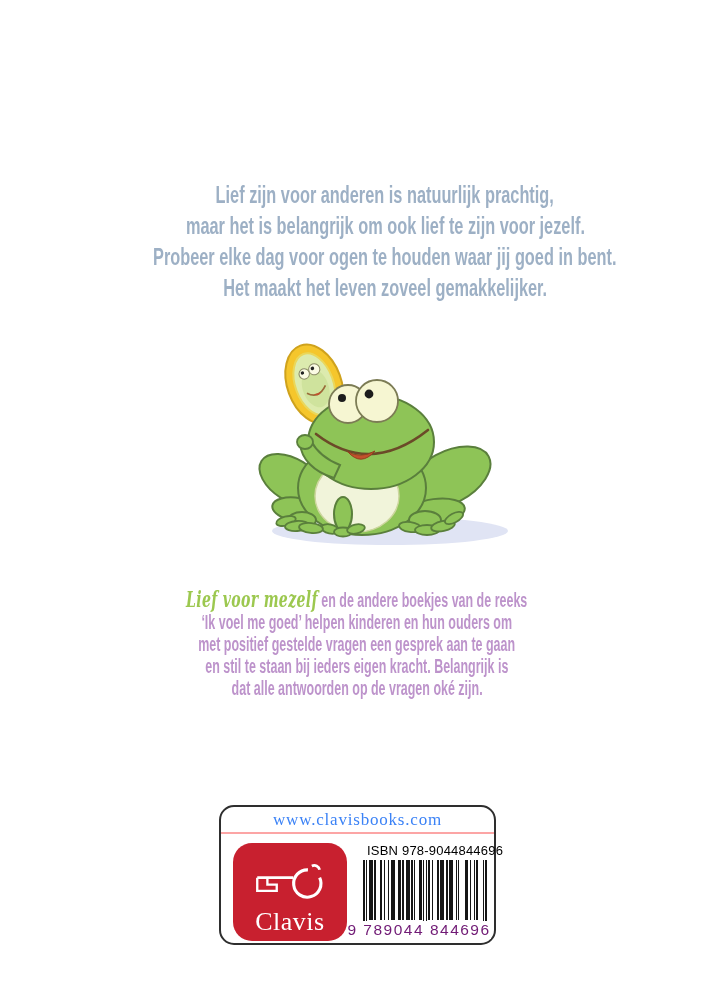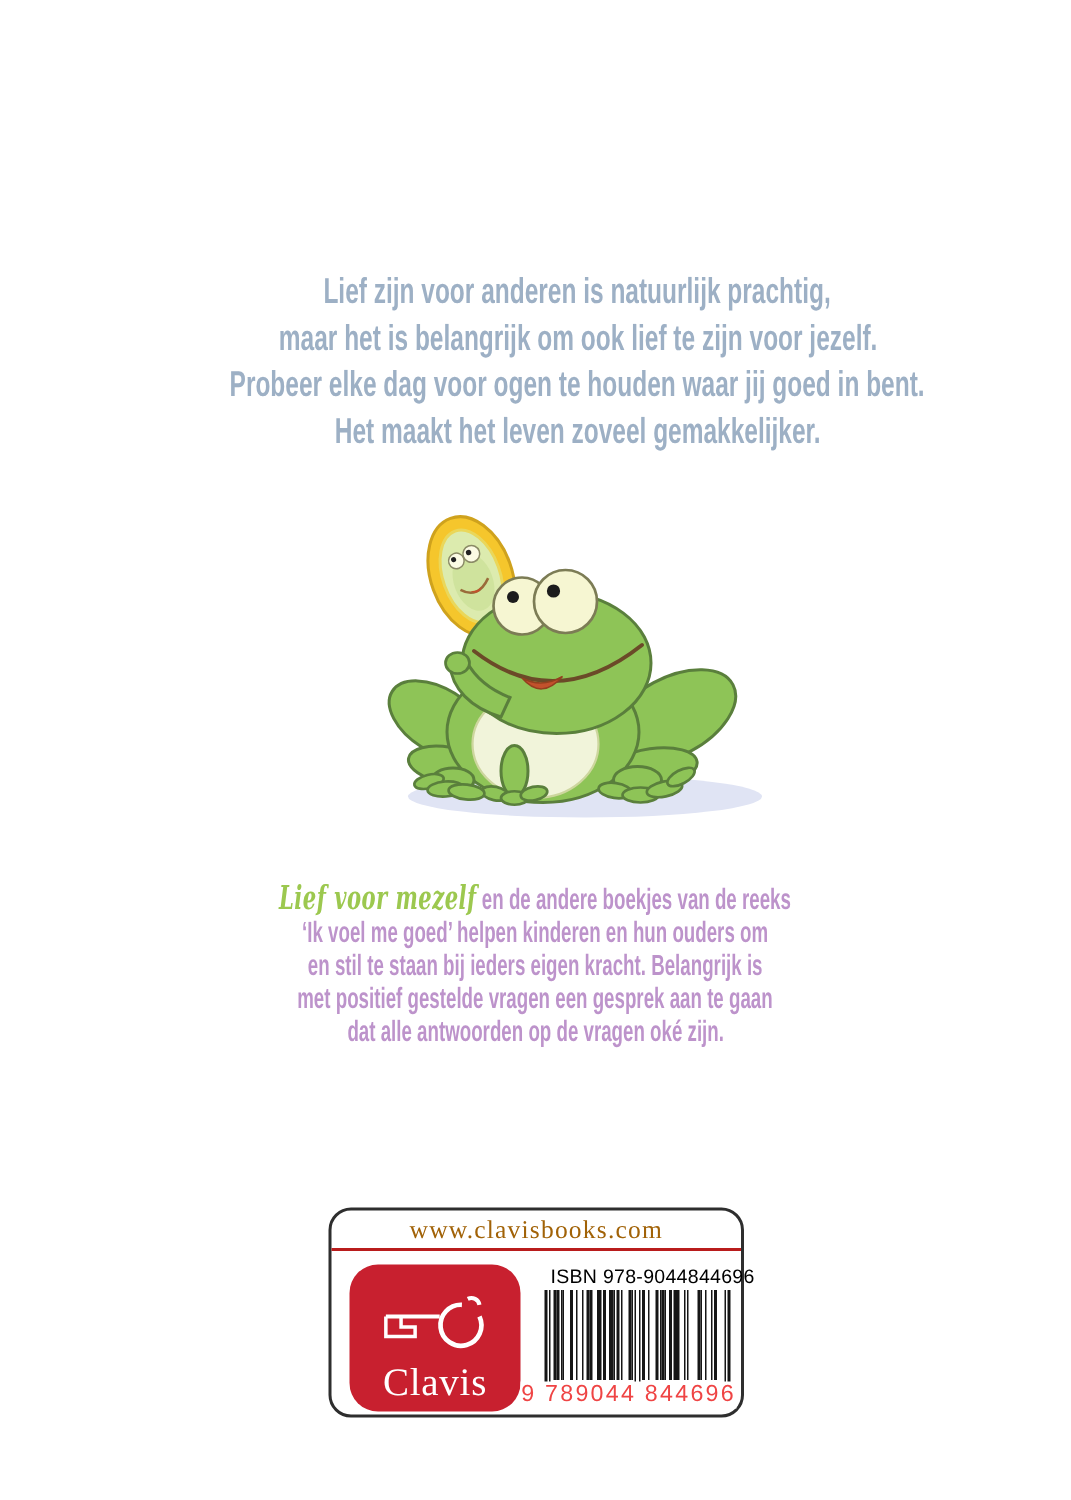--- a/index.html
+++ b/index.html
@@ -40,42 +40,42 @@
     font-size:22px;color:var(--highlight-color);letter-spacing:0.5px;
   }
   
   .panel{
     position:absolute;left:219px;top:805px;width:277px;height:140px;
     background:#ffffff;border:2px solid #2e2e2e;border-radius:15px;
     box-sizing:border-box;
   }
   .panel .site{
     height:25px;line-height:25px;text-align:center;
-    font-family:"Liberation Serif",serif;font-size:17px;color:#a16207;
-    letter-spacing:0.8px;border-bottom:2px solid #b91c1c;
+    font-family:"Liberation Serif",serif;font-size:17px;color:#3b82f6;
+    letter-spacing:0.8px;border-bottom:2px solid #fca5a5;
   }
   .panel .content{display:flex;padding:9px 6px 6px 12px;}
   .logo{
     width:114px;height:98px;background:var(--logo-red);border-radius:19px;
     display:flex;flex-direction:column;align-items:center;justify-content:flex-end;
     padding-bottom:5px;box-sizing:border-box;flex:none;
   }
   .logo svg{display:block;margin-bottom:4px;}
   .logo .word{
     font-family:"Liberation Serif",serif;color:#ffffff;font-size:26px;
     line-height:28px;letter-spacing:0.5px;
   }
   .bc{flex:1;display:flex;flex-direction:column;align-items:center;padding-top:0;}
   .bc .isbn{font-size:13px;color:#000;letter-spacing:0.2px;white-space:nowrap;margin-left:20px;}
   .bars{display:flex;align-items:flex-start;margin-top:2px;height:70px;}
   .module{width:1.3px;height:60px;}
   .module.guard{height:68px;}
   .module.bar{background:var(--bar-color);}
   .bc .digits{
-    font-size:15.5px;color:#ef4444;letter-spacing:1.5px;margin-top:-9px;
+    font-size:15.5px;color:#701a75;letter-spacing:1.5px;margin-top:-9px;
     margin-left:-12px;white-space:nowrap;background:#fff;
   }
 </style>
 </head>
 <body>
 
 <div class="page">
 
   <div class="intro">
     <div><span class="sq">Lief zijn voor anderen is natuurlijk prachtig,</span></div>
@@ -140,22 +140,22 @@
         <ellipse cx="204" cy="188" rx="10" ry="4.5" transform="rotate(-28 204 188)" style="fill:var(--frog-green)" stroke="var(--frog-outline)" stroke-width="1.8"></ellipse>
       </g>
     </svg>
   </div>
 
   <div class="blurb">
     <div>
       <span class="sq"><span class="hl">Lief voor mezelf</span><span> en de andere boekjes van de reeks</span></span>
     </div>
     <div><span class="sq">‘Ik voel me goed’ helpen kinderen en hun ouders om</span></div>
+    <div><span class="sq">met positief gestelde vragen een gesprek aan te gaan</span></div>
     <div><span class="sq">en stil te staan bij ieders eigen kracht. Belangrijk is</span></div>
-    <div><span class="sq">met positief gestelde vragen een gesprek aan te gaan</span></div>
     <div><span class="sq">dat alle antwoorden op de vragen oké zijn.</span></div>
   </div>
 
   <div class="panel">
     <div class="site">www.clavisbooks.com</div>
     <div class="content">
       <div class="logo">
         <svg width="78" height="48" viewBox="0 0 100 60">
           <path d="M 8 27 L 54 27" stroke="#ffffff" stroke-width="3.5" fill="none"></path>
           <path d="M 8 27 L 8 44 L 33 44 L 33 36 L 21 36 L 21 27" stroke="#ffffff" stroke-width="3" fill="none"></path>

